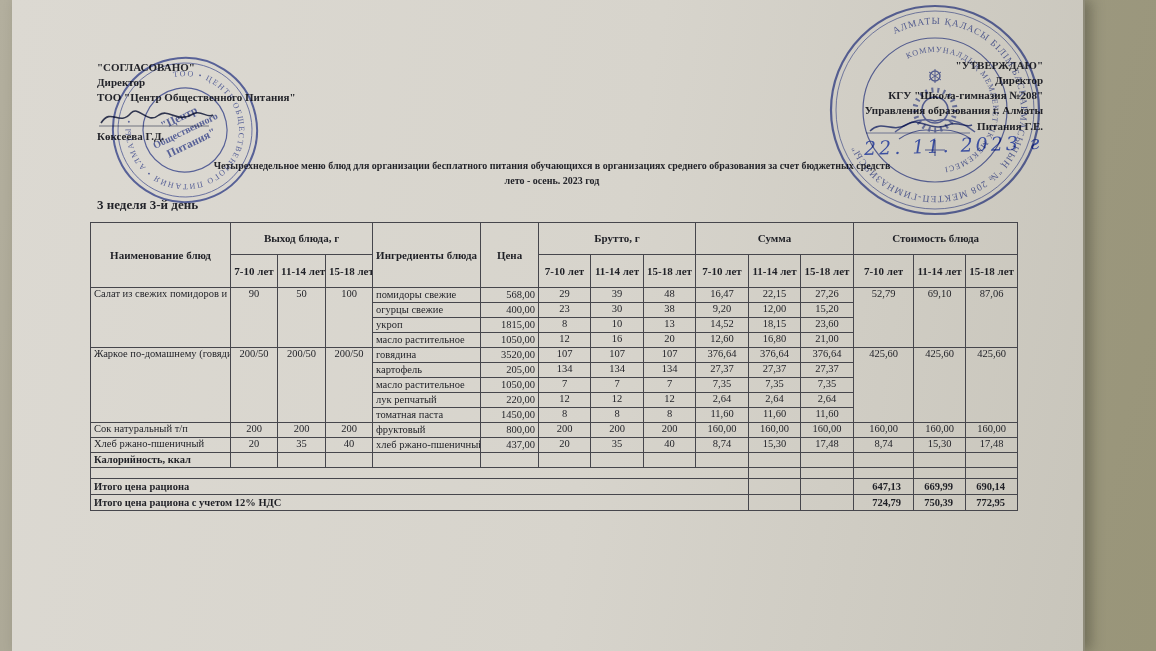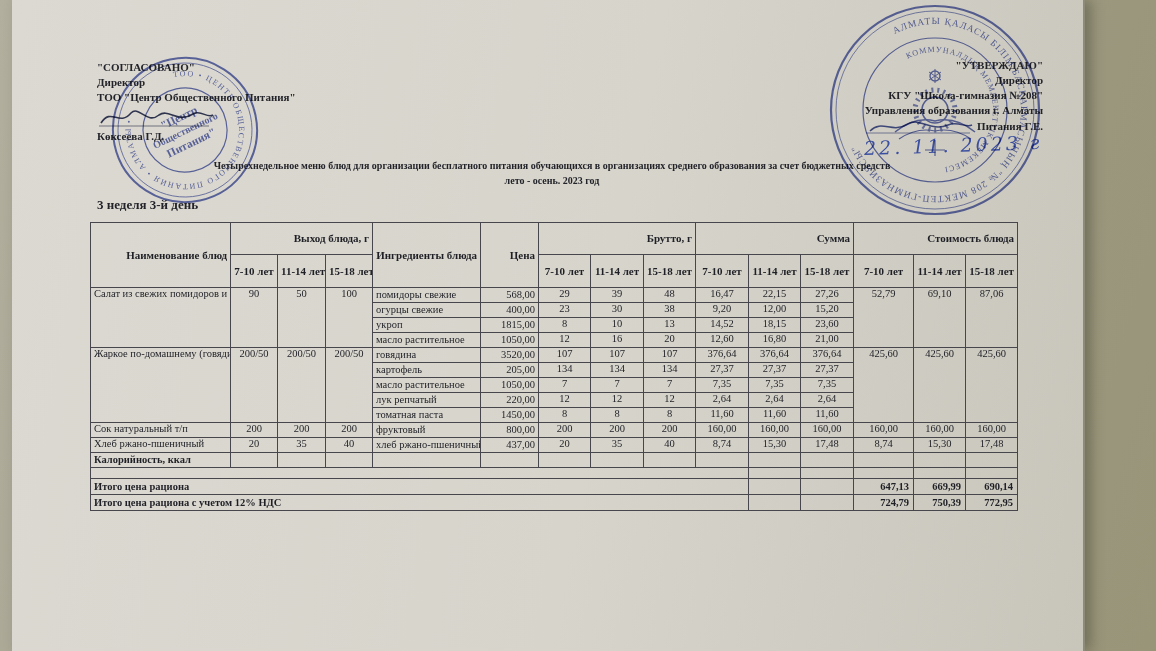--- a/index.html
+++ b/index.html
@@ -32,32 +32,32 @@
   table.menu{
     border-collapse:collapse;table-layout:fixed;width:927px;
     font-size:10.5px;line-height:12px;color:#1f2026;
     border:1.5px solid #3c3c42;
   }
   table.menu td,table.menu th{
     border:1px solid #46464c;padding:0 3px;height:14px;overflow:hidden;
     white-space:nowrap;
   }
   table.menu th{font-size:11px;font-weight:bold;text-align:center;white-space:normal;line-height:13px;}
-  tr.h1 th{height:31px;text-align:right;}
+  tr.h1 th{height:31px;}
   tr.h2 th{height:32px;white-space:nowrap;}
   td.c{text-align:center;vertical-align:top;}
   td.rr{text-align:right;margin-top:44px;}
   td.nm{text-align:left;vertical-align:top;white-space:normal;line-height:12px;}
   td.ing{text-align:left;}
   td.cost{vertical-align:top;text-align:center;padding-top:1px;margin-top:24px;}
   td.cal{font-weight:bold;white-space:nowrap;overflow:visible;margin-top:40px;}
   tr.sp td{height:10px;}
   tr.tot td{height:15px;font-weight:bold;}
   tr.tot td.lbl{text-align:left;}
-  tr.tot td.val{text-align:right;padding-right:4px;}
+  tr.tot td.val{text-align:right;padding-right:12px;}
   
   .stamp{mix-blend-mode:multiply;opacity:.8;}
   .stamp-left{left:98px;top:55px;}
   .stamp-right{left:813px;top:0px;}
 </style>
 </head>
 <body>
 
 <div class="paper">
 

